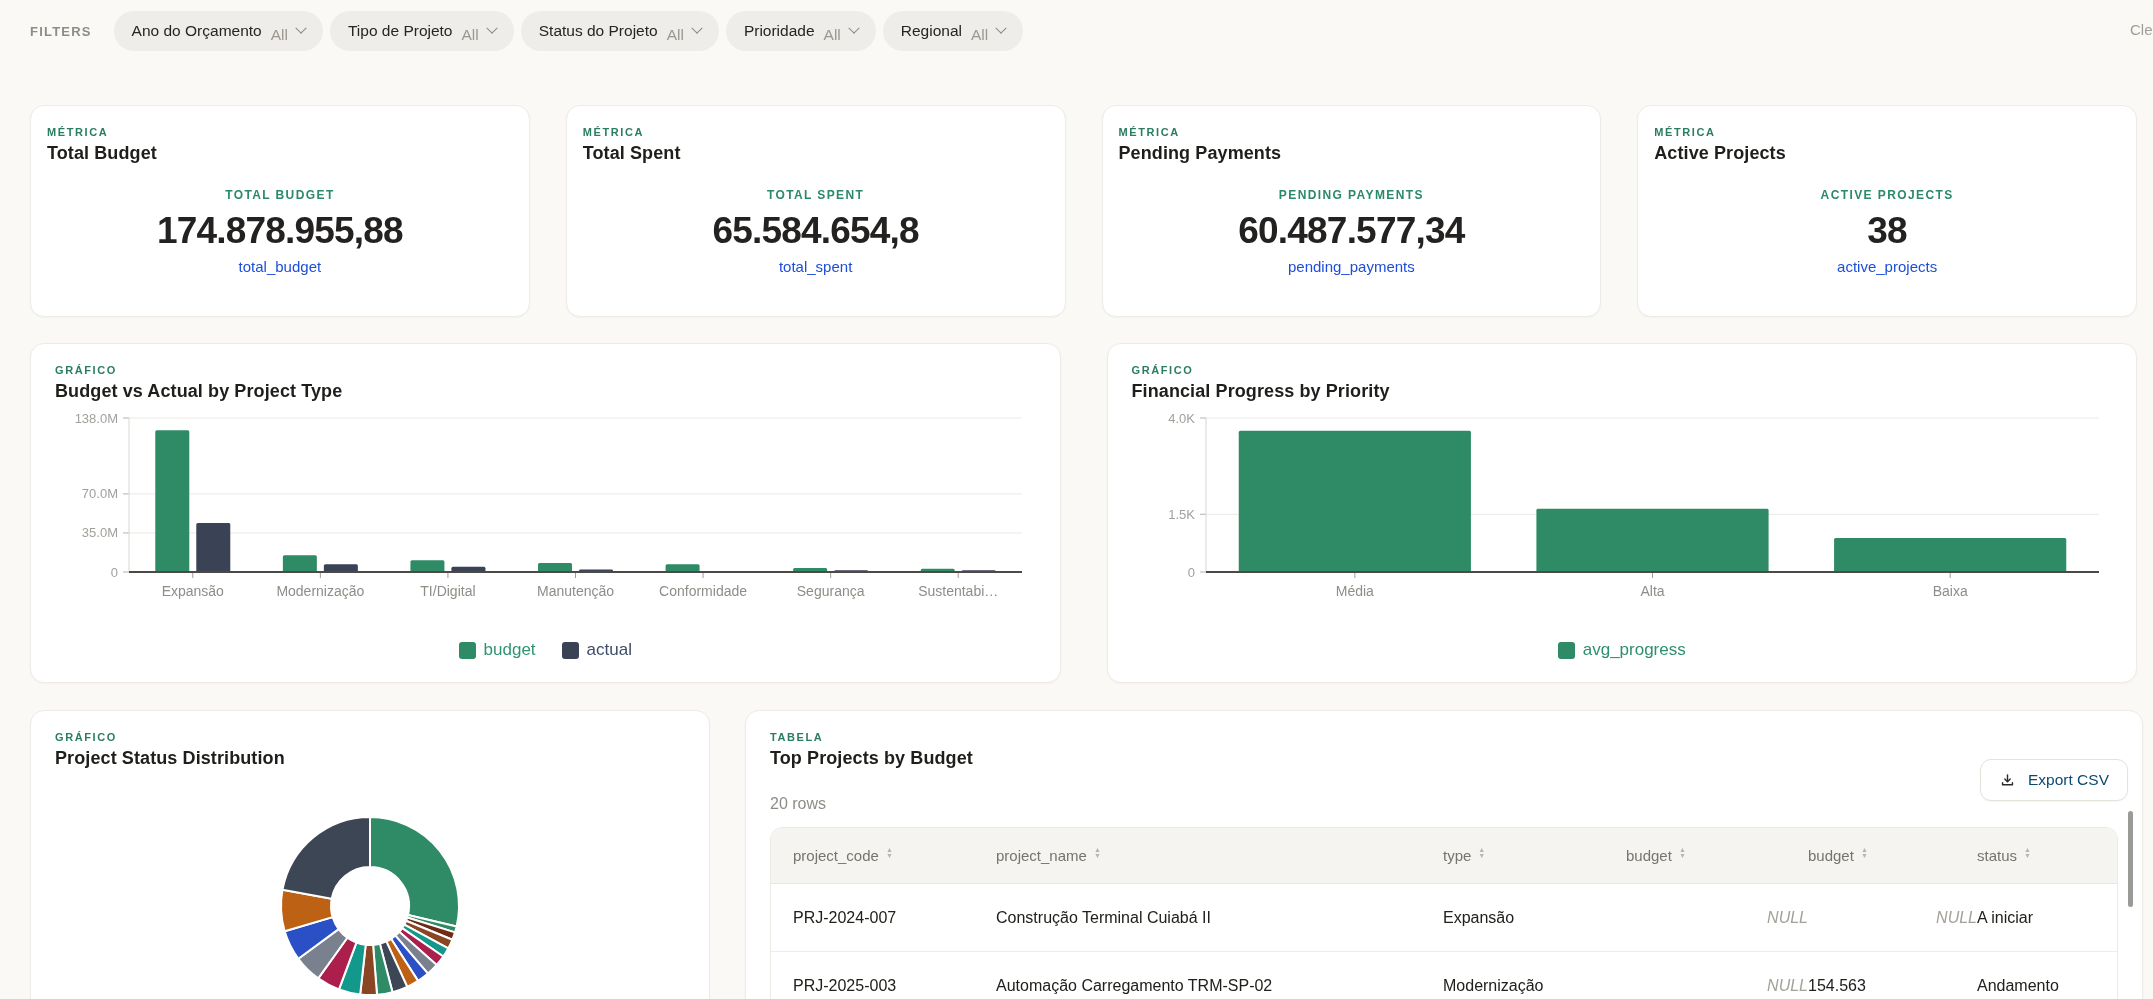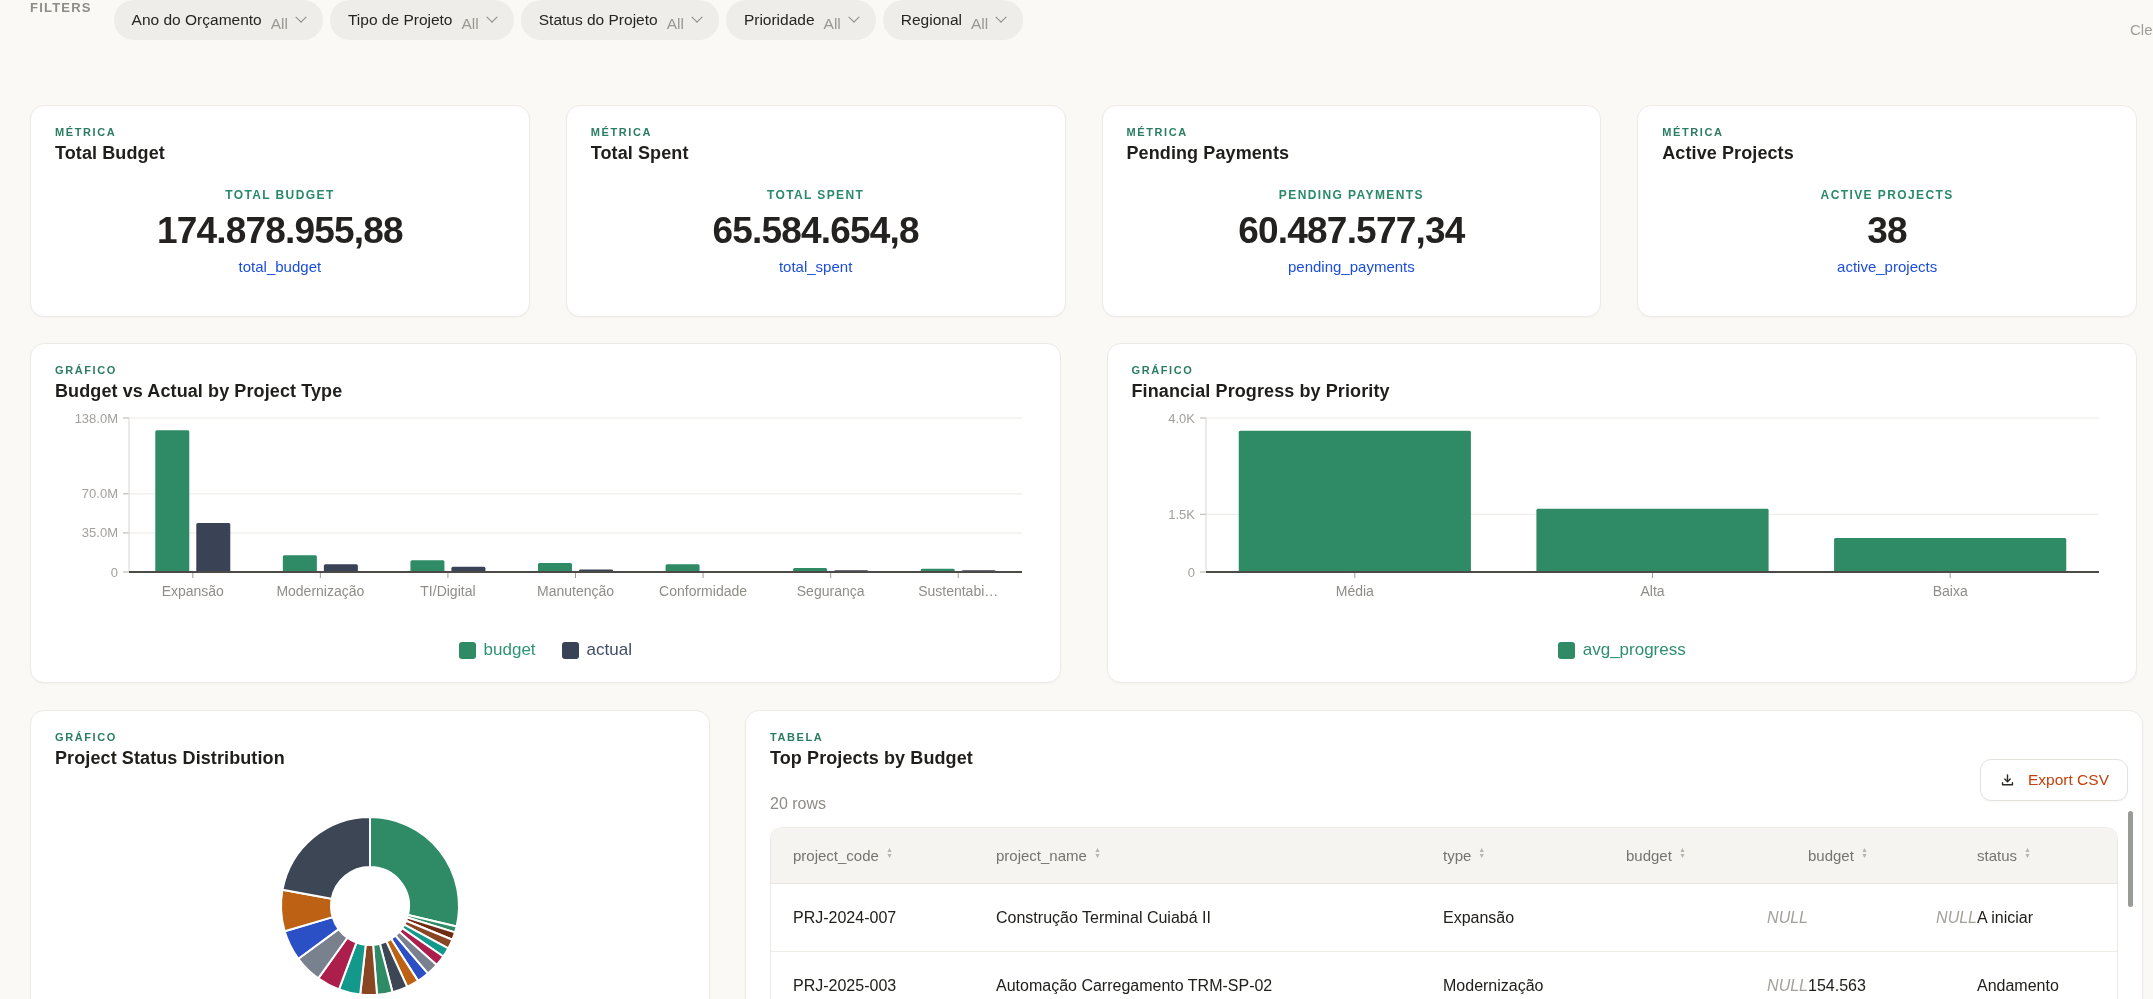--- a/index.html
+++ b/index.html
@@ -5,21 +5,21 @@
   * { margin:0; padding:0; box-sizing:border-box; }
   html,body { width:2153px; height:999px; overflow:hidden; }
   body {
     font-family:"Liberation Sans", sans-serif;
     background:#faf9f6;
     color:#201f1b;
     position:relative;
   }
   
   .filterbar {
-    height:62px; display:flex; align-items:flex-start;
+    height:62px; display:flex; align-items:center;
     padding:0 30px; gap:22px; position:relative;
   }
   .filters-label {
     font-size:13px; font-weight:bold; letter-spacing:1.2px;
     color:#8f8c85;
   }
   .pills { display:flex; gap:7px; align-items:center; }
   .pill {
     display:flex; align-items:center; gap:9px;
     background:#efedea; border-radius:20px; height:40px;
@@ -42,21 +42,21 @@
     background:#ffffff; border:1px solid #eeebe6; border-radius:14px;
     box-shadow:0 1px 2px rgba(40,35,25,0.03);
   }
   .kicker {
     font-size:11px; font-weight:bold; letter-spacing:1.6px;
     color:#2a7d61; text-transform:uppercase;
   }
   .card-title { font-size:18px; font-weight:bold; color:#1f1e1b; margin-top:5px; letter-spacing:0.1px; }
   
   .metrics { display:grid; grid-template-columns:repeat(4,1fr); gap:36px; margin-top:43px; }
-  .metric-card { height:212px; padding:20px 24px; }
+  .metric-card { height:212px; padding:20px 16px; }
   .metric-center { margin-top:24px; text-align:center; }
   .metric-label {
     font-size:12px; font-weight:bold; letter-spacing:1.4px; color:#2a8a68;
   }
   .metric-value {
     font-size:37px; font-weight:bold; color:#242220; letter-spacing:-0.8px;
     margin-top:8px;
   }
   .metric-field { font-size:15px; color:#1d4ed8; margin-top:6px; }
   
@@ -71,21 +71,21 @@
   .bottom-card { height:360px; padding:20px 24px; position:relative; }
   .donut-wrap { display:flex; justify-content:center; margin-top:42px; }
   
   .rows-count { font-size:16px; color:#8e8c85; margin-top:26px; }
   .export-btn {
     position:absolute; right:14px; top:48px;
     display:flex; align-items:center; gap:12px;
     background:#fff; border:1px solid #e5e2dc; border-radius:11px;
     height:42px; padding:16px 18px; cursor:pointer;
     font-family:"Liberation Sans", sans-serif;
-    font-size:15.5px; font-weight:500; color:#c2410c;
+    font-size:15.5px; font-weight:500; color:#0c4a6e;
     box-shadow:0 1px 2px rgba(40,35,25,0.04);
   }
   .export-btn svg { display:block; }
   .table-box {
     margin-top:14px; border:1px solid #eceae5; border-radius:12px;
     overflow:hidden; background:#fff;
   }
   .t-row {
     display:grid;
     grid-template-columns:225px 447px 183px 182px 169px minmax(140px,1fr);

